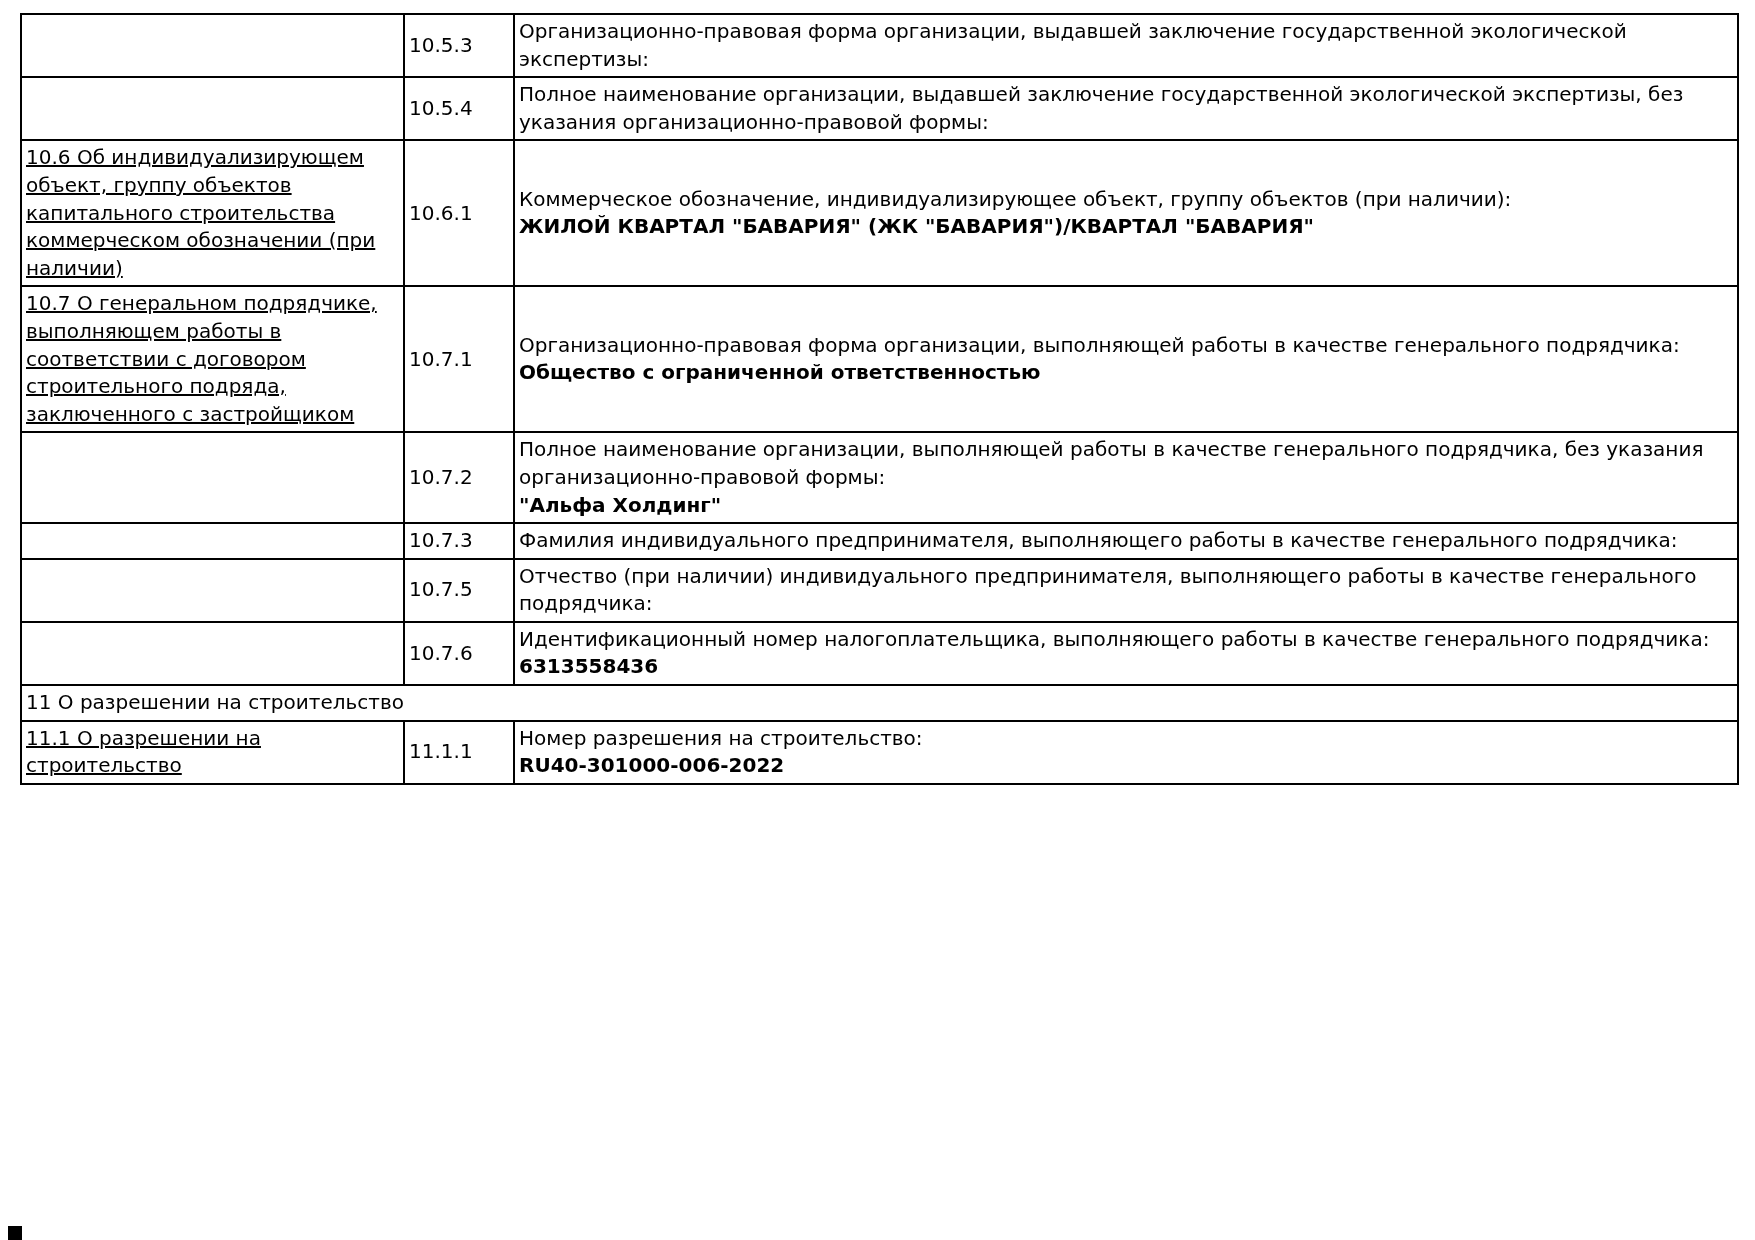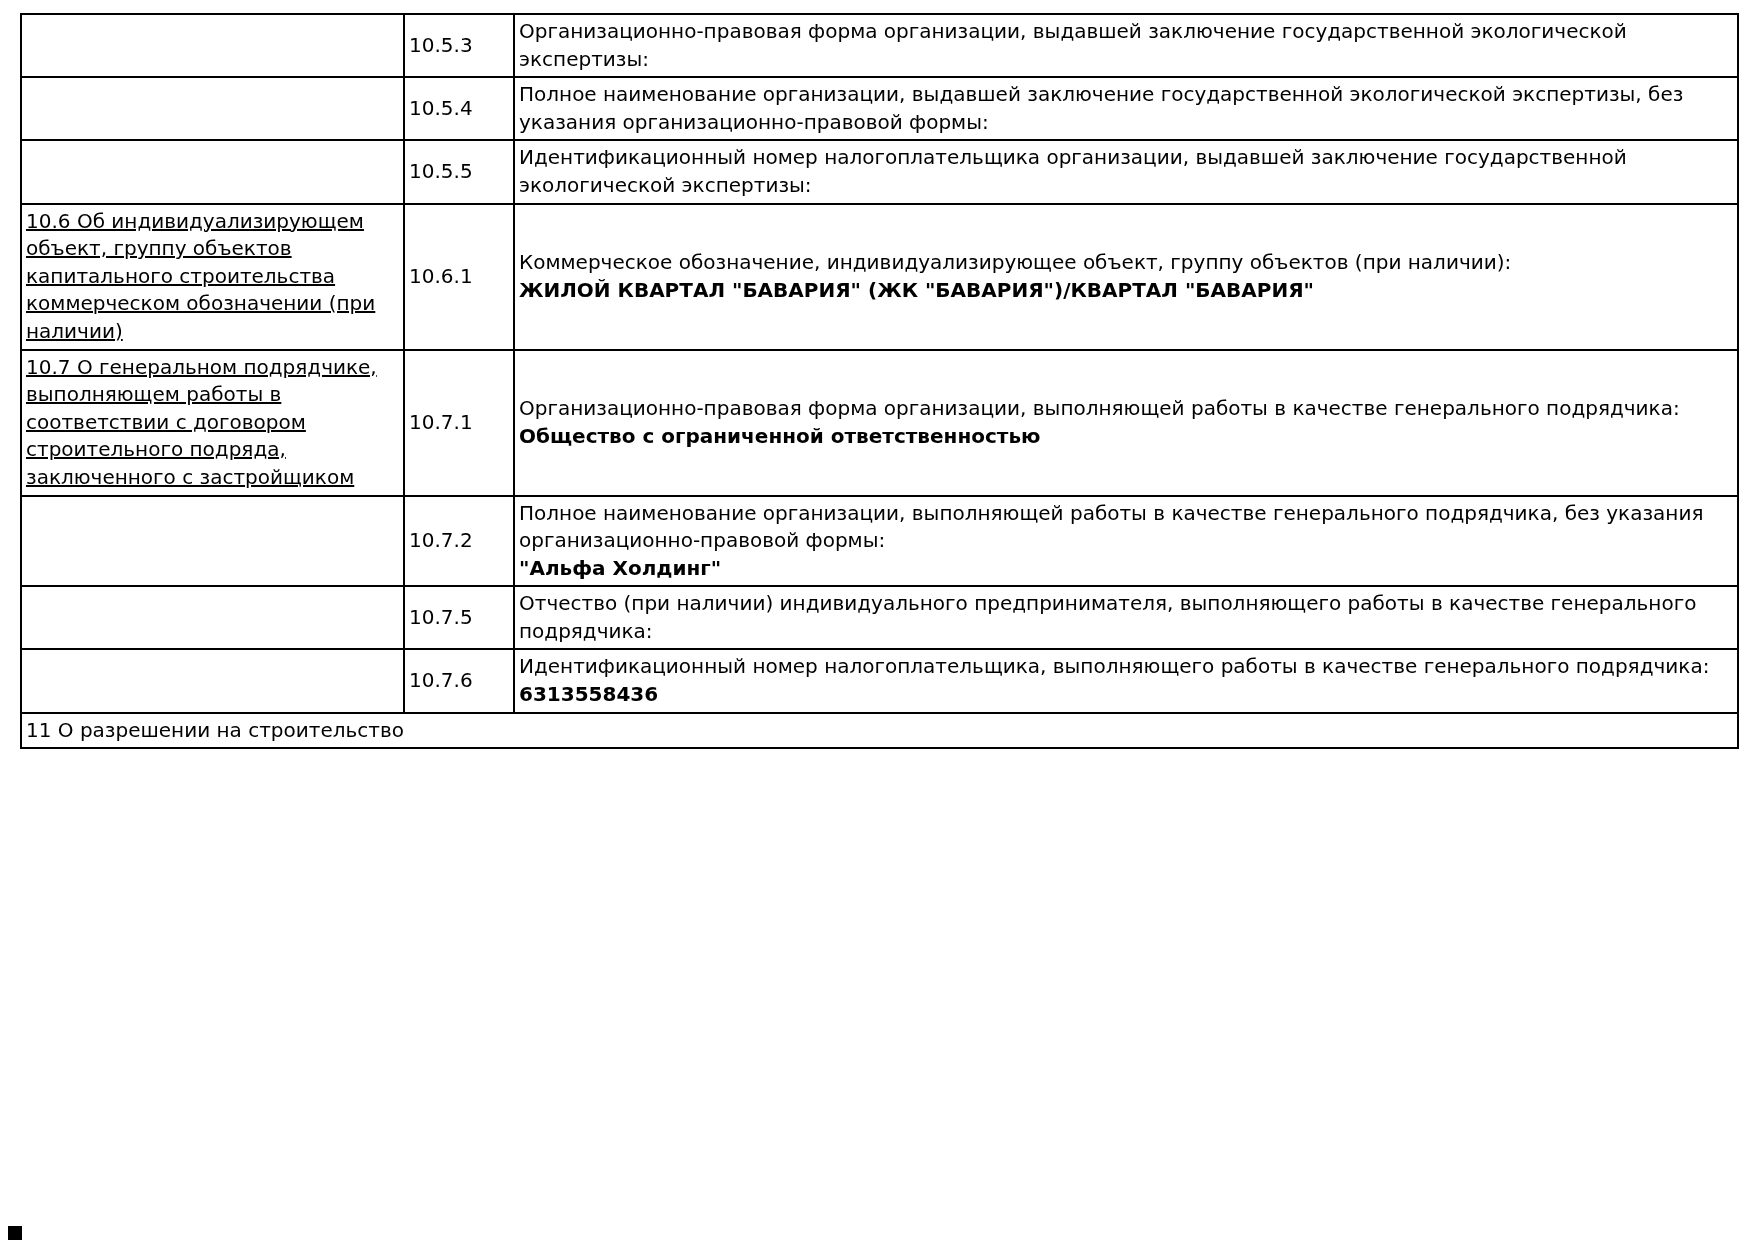--- a/index.html
+++ b/index.html
@@ -75,27 +75,20 @@
           </td>
         </tr>
         <tr>
           <td class="section-cell"></td>
           <td class="num-cell">10.5.4</td>
           <td class="desc-cell">
             <div>Полное наименование организации, выдавшей заключение государственной экологической экспертизы, без указания организационно-правовой формы:</div>
           </td>
         </tr>
         <tr>
-          <td class="section-cell"></td>
-          <td class="num-cell">10.5.5</td>
-          <td class="desc-cell">
-            <div>Идентификационный номер налогоплательщика организации, выдавшей заключение государственной экологической экспертизы:</div>
-          </td>
-        </tr>
-        <tr>
           <td class="section-cell">10.6 Об индивидуализирующем объект, группу объектов капитального строительства коммерческом обозначении (при наличии)</td>
           <td class="num-cell">10.6.1</td>
           <td class="desc-cell">
             <div>Коммерческое обозначение, индивидуализирующее объект, группу объектов (при наличии):</div>
             <div class="value">ЖИЛОЙ КВАРТАЛ "БАВАРИЯ" (ЖК "БАВАРИЯ")/КВАРТАЛ "БАВАРИЯ"</div>
           </td>
         </tr>
         <tr>
           <td class="section-cell">10.7 О генеральном подрядчике, выполняющем работы в соответствии с договором строительного подряда, заключенного с застройщиком</td>
           <td class="num-cell">10.7.1</td>
@@ -107,32 +100,47 @@
         <tr>
           <td class="section-cell"></td>
           <td class="num-cell">10.7.2</td>
           <td class="desc-cell">
             <div>Полное наименование организации, выполняющей работы в качестве генерального подрядчика, без указания организационно-правовой формы:</div>
             <div class="value">"Альфа Холдинг"</div>
           </td>
         </tr>
         <tr>
           <td class="section-cell"></td>
+          <td class="num-cell">10.7.3</td>
+          <td class="desc-cell">
+            <div>Фамилия индивидуального предпринимателя, выполняющего работы в качестве генерального подрядчика:</div>
+          </td>
+        </tr>
+        <tr>
+          <td class="section-cell"></td>
           <td class="num-cell">10.7.5</td>
           <td class="desc-cell">
             <div>Отчество (при наличии) индивидуального предпринимателя, выполняющего работы в качестве генерального подрядчика:</div>
           </td>
         </tr>
         <tr>
           <td class="section-cell"></td>
           <td class="num-cell">10.7.6</td>
           <td class="desc-cell">
             <div>Идентификационный номер налогоплательщика, выполняющего работы в качестве генерального подрядчика:</div>
             <div class="value">6313558436</div>
           </td>
         </tr>
         <tr>
           <td colspan="3" class="section-full">11 О разрешении на строительство</td>
         </tr>
+        <tr>
+          <td class="section-cell">11.1 О разрешении на строительство</td>
+          <td class="num-cell">11.1.1</td>
+          <td class="desc-cell">
+            <div>Номер разрешения на строительство:</div>
+            <div class="value">RU40-301000-006-2022</div>
+          </td>
+        </tr>
       </tbody>
   </table>
   <div class="corner-mark"></div>
 </div>
 
 </body></html>

